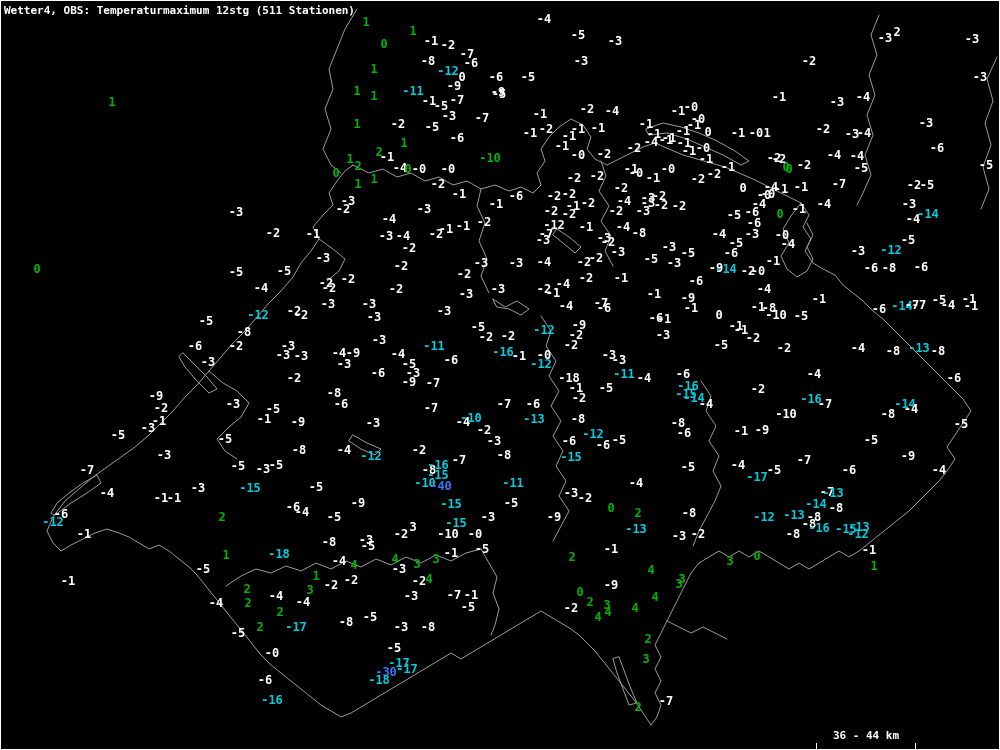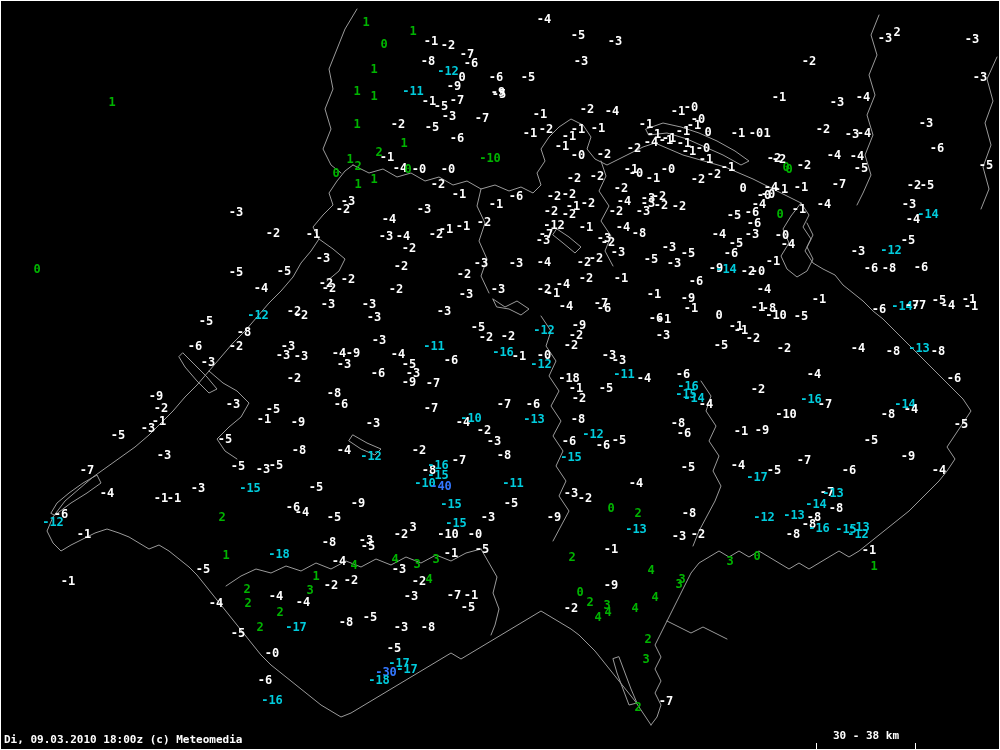--- a/index.html
+++ b/index.html
@@ -539,21 +539,21 @@
       <span class="st" style="left: 654px; top: 596px; color: rgb(0, 180, 0);">4</span>
       <span class="st" style="left: 647px; top: 638px; color: rgb(0, 180, 0);">2</span>
       <span class="st" style="left: 645px; top: 658px; color: rgb(0, 180, 0);">3</span>
       <span class="st" style="left: 637px; top: 706px; color: rgb(0, 180, 0);">2</span>
       <span class="st" style="left: 665px; top: 700px; color: rgb(255, 255, 255);">-7</span>
       <span class="st" style="left: 756px; top: 555px; color: rgb(0, 180, 0);">0</span>
       <span class="st" style="left: 868px; top: 549px; color: rgb(255, 255, 255);">-1</span>
       <span class="st" style="left: 873px; top: 565px; color: rgb(0, 180, 0);">1</span>
     </div>
 
-
-  <div class="timestamp">Di, 09.03.2010 18:00z (c) Meteomedia</div>
+  <div class="title">Wetter4, OBS: Temperaturmaximum 12stg (511 Stationen)</div>
+
 
   <div class="scale">
-    <span class="scale-label">30 - 38 km</span>
+    <span class="scale-label">36 - 44 km</span>
     <div class="scale-bracket"></div>
   </div>
 
 </div>
 
 </body></html>

